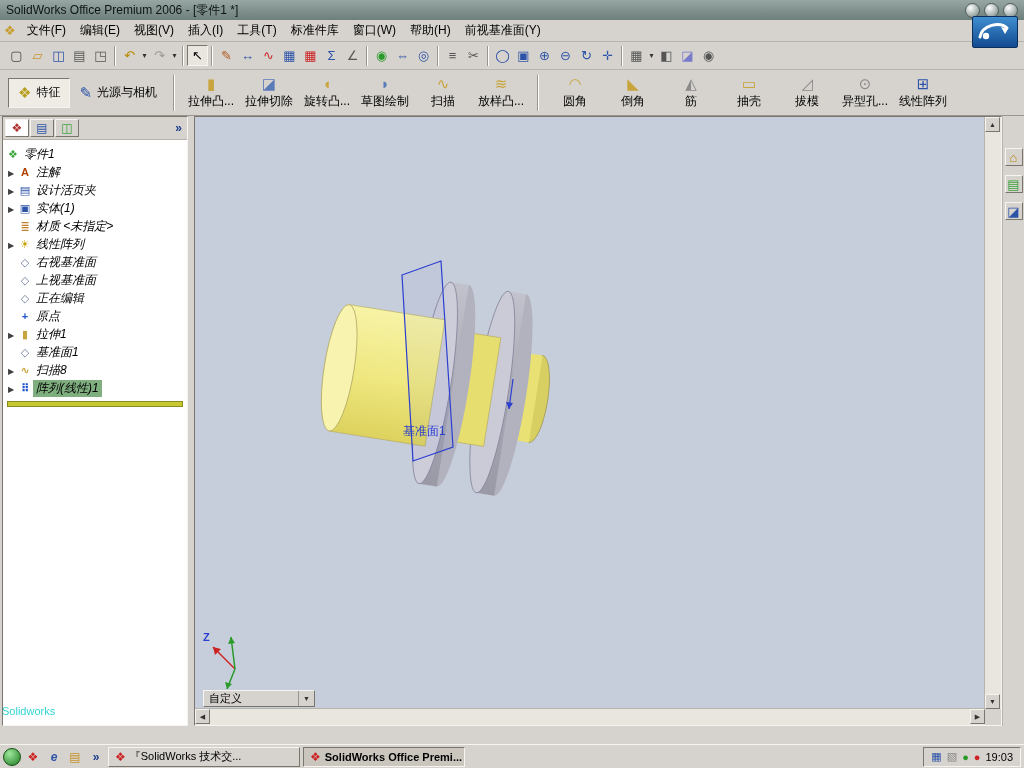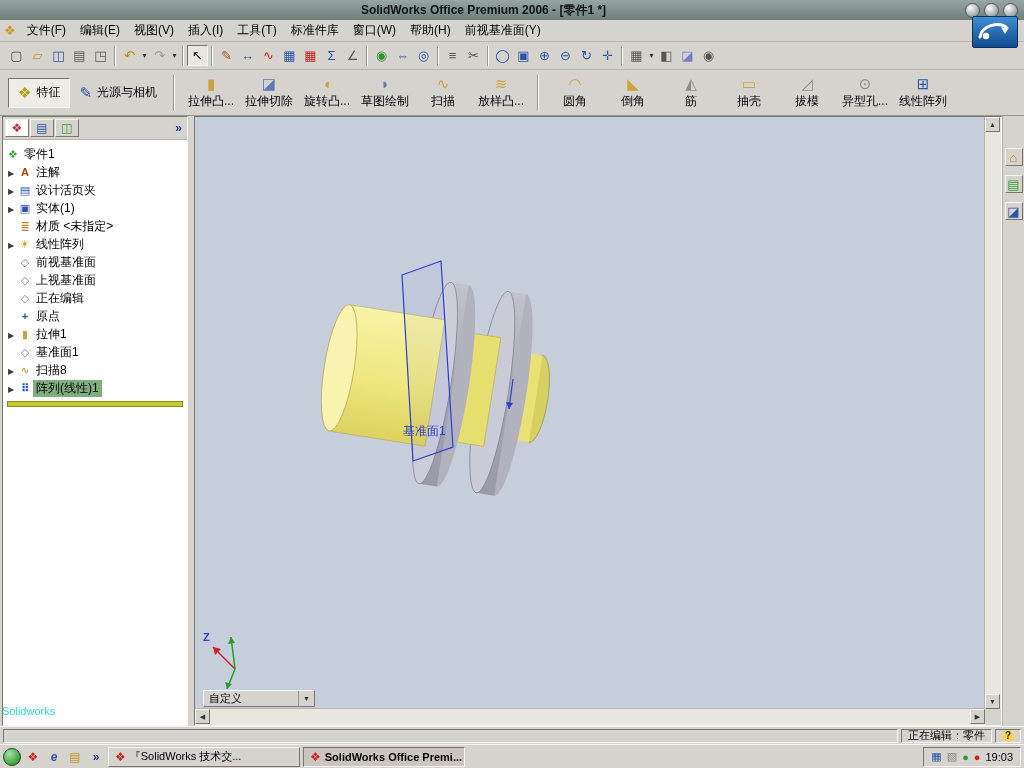--- a/index.html
+++ b/index.html
@@ -3,21 +3,21 @@
 <meta charset="utf-8">
 <style>
   html,body{margin:0;padding:0;}
   body{width:1024px;height:768px;overflow:hidden;background:#000;}
   #screen{position:relative;width:1024px;height:768px;background:#d6d3ce;
     font-family:"Liberation Sans","DejaVu Sans",sans-serif;font-size:12px;color:#000;overflow:hidden;}
 
   
   #titlebar{position:absolute;left:0;top:0;width:1024px;height:20px;
     background:linear-gradient(#97a6a2,#6d7f7b);display:flex;align-items:center;padding:0 6px;box-sizing:border-box;}
-  #titlebar .title{flex:1;text-align:center;font-weight:bold;color:#0d1412;}
+  #titlebar .title{flex:1;font-weight:normal;color:#0d1412;}
   .winbtn{width:13px;height:13px;border-radius:50%;margin-left:4px;flex:0 0 auto;
     background:radial-gradient(circle at 35% 30%,#fdfdfd,#98a5a2 70%,#6d7f7b);border:1px solid #4e5c59;}
 
   
   #menubar{position:absolute;left:0;top:20px;width:1024px;height:22px;background:#d6d3ce;
     border-bottom:1px solid #b8b4ac;display:flex;align-items:center;padding-left:4px;box-sizing:border-box;}
   .menuitem{padding:3px 7px;white-space:nowrap;}
   #appicon{font-size:13px;color:#c89a2a;margin-right:4px;}
   #swlogo{position:absolute;right:6px;top:-4px;width:44px;height:30px;
     background:linear-gradient(#3f8fd2,#134a90);border:1px solid #0c2f5e;border-radius:2px;z-index:6;}
@@ -49,21 +49,21 @@
   #treetabs{height:22px;background:#d6d3ce;display:flex;align-items:center;border-bottom:1px solid #b8b4ac;padding-left:2px;}
   .treetab{width:24px;height:18px;display:flex;align-items:center;justify-content:center;font-size:12px;margin-right:1px;
     background:#d6d3ce;border:1px solid;border-color:#f6f4f0 #7a766e #7a766e #f6f4f0;box-sizing:border-box;}
   .treetab.activetab{background:#fff;}
   #treechevron{margin-left:auto;margin-right:5px;color:#1a3a8c;font-weight:bold;}
   #tree{padding:5px 2px;}
   .trow{display:flex;align-items:center;height:18px;white-space:nowrap;}
   .tarrow{width:12px;text-align:center;flex:0 0 auto;}
   .tarrow.arrow::before{content:"▶";font-size:8px;color:#404040;}
   .tico{width:16px;text-align:center;font-size:11px;font-weight:bold;flex:0 0 auto;}
-  .tlabel{padding:0 3px;}
+  .tlabel{padding:0 3px;font-style:italic;}
   .trow.sel .tlabel{background:#7fae7f;}
   #rollback{height:4px;background:#c8c832;border:1px solid #8a8a20;margin:4px 2px 0 2px;}
 
   
   #viewport{position:absolute;left:194px;top:0;width:808px;height:610px;box-sizing:border-box;
     border:1px solid;border-color:#7a766e #f6f4f0 #f6f4f0 #7a766e;background:#c7cedb;}
   #canvas{position:absolute;left:0;top:0;width:790px;height:592px;background:#c7cedb;overflow:hidden;}
   #planelabel{position:absolute;left:208px;top:306px;color:#2b3fd0;font-size:12px;}
   #viewcombo{position:absolute;left:8px;top:573px;width:112px;height:17px;display:flex;align-items:center;box-sizing:border-box;
     background:#d6d3ce;border:1px solid;border-color:#f6f4f0 #7a766e #7a766e #f6f4f0;}
@@ -290,21 +290,21 @@
           <span class="tlabel">材质 &lt;未指定&gt;</span>
         </div>
         <div class="trow">
           <span class="tarrow arrow"></span>
           <span class="tico" style="color:#c8a000">☀</span>
           <span class="tlabel">线性阵列</span>
         </div>
         <div class="trow">
           <span class="tarrow"></span>
           <span class="tico" style="color:#6a7a96">◇</span>
-          <span class="tlabel">前视基准面</span>
+          <span class="tlabel">右视基准面</span>
         </div>
         <div class="trow">
           <span class="tarrow"></span>
           <span class="tico" style="color:#6a7a96">◇</span>
           <span class="tlabel">上视基准面</span>
         </div>
         <div class="trow">
           <span class="tarrow"></span>
           <span class="tico" style="color:#6a7a96">◇</span>
           <span class="tlabel">正在编辑</span>
@@ -396,27 +396,20 @@
       <div id="corner"></div>
     </div>
 
     <div id="strip">
       <span class="stripico" style="color:#b8860b">⌂</span>
       <span class="stripico" style="color:#3aa23a">▤</span>
       <span class="stripico" style="color:#2d53a8">◪</span>
     </div>
   </div>
 
-  <div id="statusbar">
-    <span class="spanel grow"></span>
-    <span class="spanel">正在编辑：零件</span>
-    <span class="spanel">
-      <span class="helpdot">?</span>
-    </span>
-  </div>
 
   <div id="taskbar">
     <span id="startorb"></span>
     <span class="qlico" style="color:#cc2222">❖</span>
     <span class="qlico" style="color:#2d53a8;font-weight:bold;font-style:italic">e</span>
     <span class="qlico" style="color:#c8912a">▤</span>
     <span class="qlico" style="color:#1a3a8c;font-weight:bold">»</span>
     <span class="taskbtn" style="width:192px">
       <span class="ticn">❖</span>
       <span>『SolidWorks 技术交...</span>

